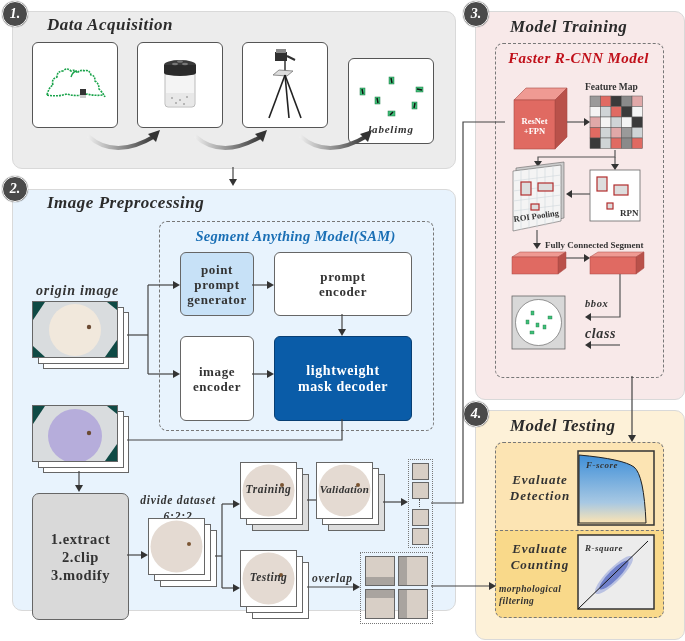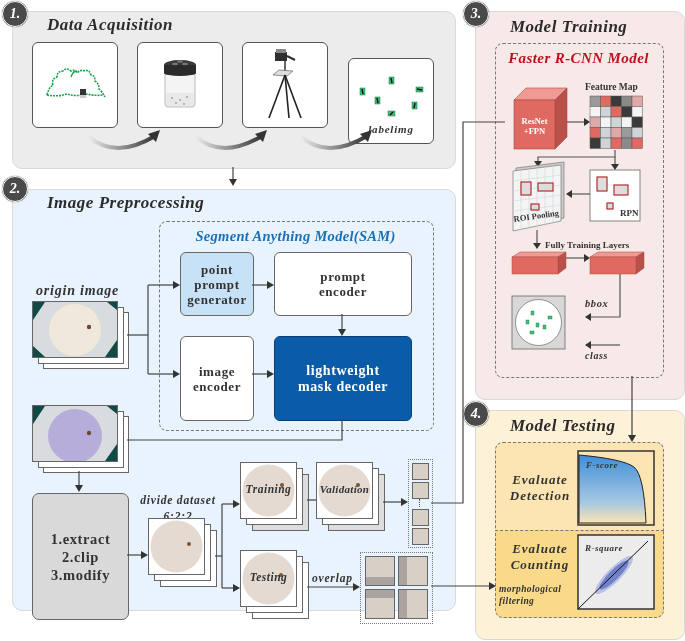--- a/index.html
+++ b/index.html
@@ -323,23 +323,23 @@
         <rect x="70" y="331" width="4" height="3"></rect>
     </g>
   </g>
 </svg>
 
 <div class="label-i" style="left:514px; width:41px; text-align:center; top:116px; font-size:8.5px; line-height:10px; color:#fff; font-style:normal; white-space:pre-line;">ResNet
 +FPN</div>
 <div class="label-i" style="left:585px; top:82px; font-size:9.5px; font-style:normal;">Feature Map</div>
 <div class="label-i" style="left:513px; top:214px; font-size:8.5px; font-style:normal; transform:rotate(-8deg); transform-origin:left top;">ROI Pooling</div>
 <div class="label-i" style="left:620px; top:208px; font-size:9px; font-style:normal;">RPN</div>
-<div class="label-i" style="left:545px; top:240px; font-size:9px; font-style:normal;">Fully Training Layers</div>
+<div class="label-i" style="left:545px; top:240px; font-size:9px; font-style:normal;">Fully Connected Segment</div>
 <div class="label-i" style="left:585px; top:298px; font-size:10.5px; letter-spacing:0.6px;">bbox</div>
-<div class="label-i" style="left:585px; top:326px; font-size:10px; letter-spacing:0.6px;margin-top:24px;">class</div>
+<div class="label-i" style="left:585px; top:326px; font-size:14px; letter-spacing:0.6px;">class</div>
 
 <div class="panel" style="left:475px; top:410px; width:208px; height:228px; background:#fdf1d8;"></div>
 <div class="badge" style="left:463px; top:401px;">4.</div>
 <div class="ptitle" style="left:496px; top:416px;">Model Testing</div>
 
 <div class="abs" style="left:495px; top:442px; width:167px; height:88px; background:#fce4b3; border:1.3px dashed #777; border-bottom:none; border-radius:8px 8px 0 0;"></div>
 <div class="abs" style="left:495px; top:530px; width:167px; height:86px; background:#f9d98a; border:1.3px dashed #777; border-radius:0 0 8px 8px;"></div>
 
 <div class="label-i" style="left:500px; width:80px; text-align:center; top:472px; font-size:13px; line-height:16px; letter-spacing:1px; white-space:pre-line;">Evaluate
 Detection</div>

